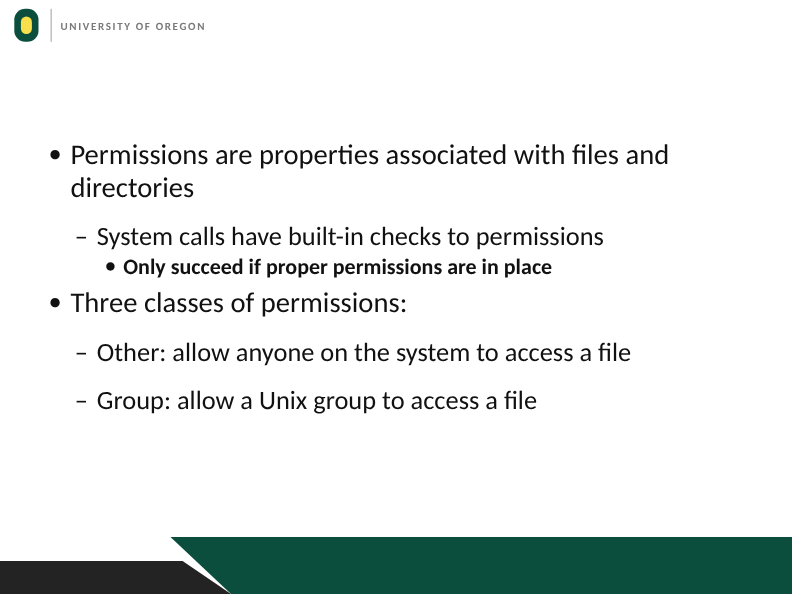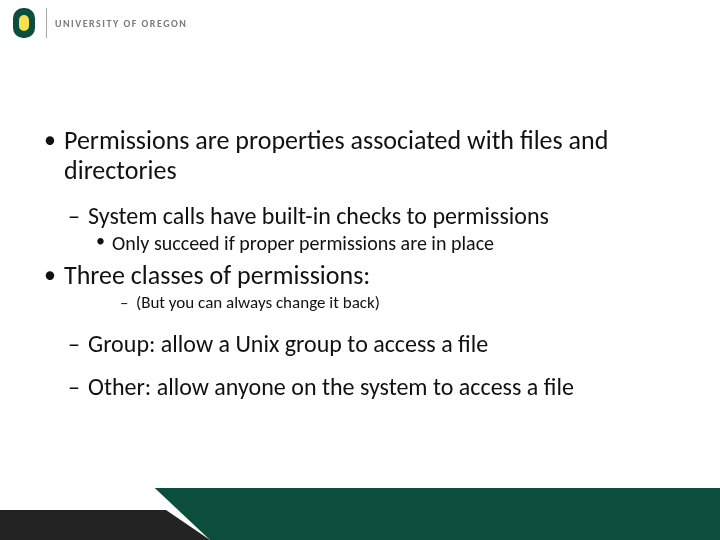--- a/index.html
+++ b/index.html
@@ -9,21 +9,21 @@
   .logo-o { width: 28px; height: 34px; display: flex; align-items: center; justify-content: center; }
   .logo-o svg { width: 28px; height: 34px; }
   .divider { width: 1px; height: 30px; background: #a7a7a7; }
   .univ { font-size: 10px; letter-spacing: 1.5px; color: #7a7a7a; font-weight: 600; }
   .title { position: absolute; top: 44px; left: 0; width: 720px; text-align: center; font-size: 40px; color: #111; font-weight: 400; }
   .content { position: absolute; top: 120px; left: 0; width: 720px; padding: 0 30px 0 38px; color: #111; }
   .lvl1 { font-size: 26px; margin-top: 6px; line-height: 1.15; position: relative; padding-left: 26px; }
   .lvl1::before { content: "•"; position: absolute; left: 6px; top: 0; font-size: 24px; }
   .lvl2 { font-size: 24px; margin-top: 16px; line-height: 1.15; position: relative; padding-left: 50px; }
   .lvl2::before { content: "–"; position: absolute; left: 30px; top: 0; font-size: 24px; }
-  .lvl3 { font-size: 20px; margin-top: 2px; line-height: 1.2; position: relative; padding-left: 74px; }
+  .lvl3 { font-size: 20px; margin-top: 2px; line-height: 1.2; position: relative; padding-left: 74px; font-weight: bold; }
   .lvl3::before { content: "•"; position: absolute; left: 58px; top: 0; font-size: 18px; }
   .lvl4 { font-size: 17px; margin-top: 2px; line-height: 1.2; position: relative; padding-left: 98px; font-weight: 400; }
   .lvl4::before { content: "–"; position: absolute; left: 82px; top: 0; font-size: 17px; }
   .footer-wrap { position: absolute; bottom: 0; left: 0; width: 720px; height: 58px; overflow: hidden; }
   .fg-green { position: absolute; bottom: 0; left: 0; width: 720px; height: 52px; background: #0b4e3d; clip-path: polygon(19% 0, 100% 0, 100% 100%, 0 100%, 0 60%); }
   .fg-white-cut { position: absolute; bottom: 0; left: -10px; width: 220px; height: 58px; background: #fff; clip-path: polygon(0 0, 72% 0, 100% 100%, 0 100%); z-index: 2; }
   .fg-dark { position: absolute; bottom: 0; left: -10px; width: 220px; height: 30px; background: #232323; clip-path: polygon(0 0, 80% 0, 100% 100%, 0 100%); z-index: 3; }
 </style>
 </head>
 <body>
@@ -40,23 +40,22 @@
     <div class="divider"></div>
     <div class="univ">UNIVERSITY OF OREGON</div>
   </div>
 
 
   <div class="content">
     <div class="lvl1">Permissions are properties associated with files and directories</div>
     <div class="lvl2">System calls have built-in checks to permissions</div>
     <div class="lvl3">Only succeed if proper permissions are in place</div>
     <div class="lvl1">Three classes of permissions:</div>
-    <div class="lvl4">(But you can always change it back)</div>
+    <div class="lvl2">Other: allow anyone on the system to access a file</div>
     <div class="lvl2">Group: allow a Unix group to access a file</div>
-    <div class="lvl2">Other: allow anyone on the system to access a file</div>
   </div>
 
   <div class="footer-wrap">
     <div class="fg-green"></div>
     <div class="fg-white-cut"></div>
     <div class="fg-dark"></div>
   </div>
 
 </div>
 

